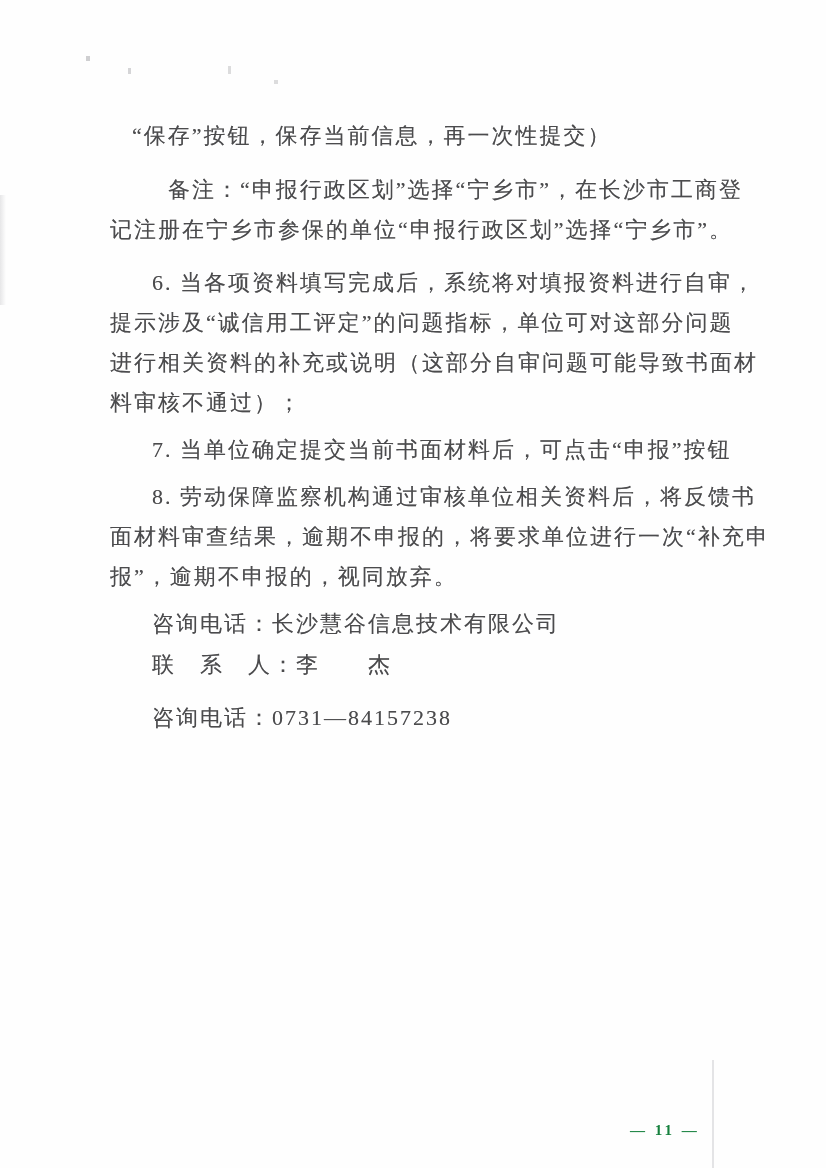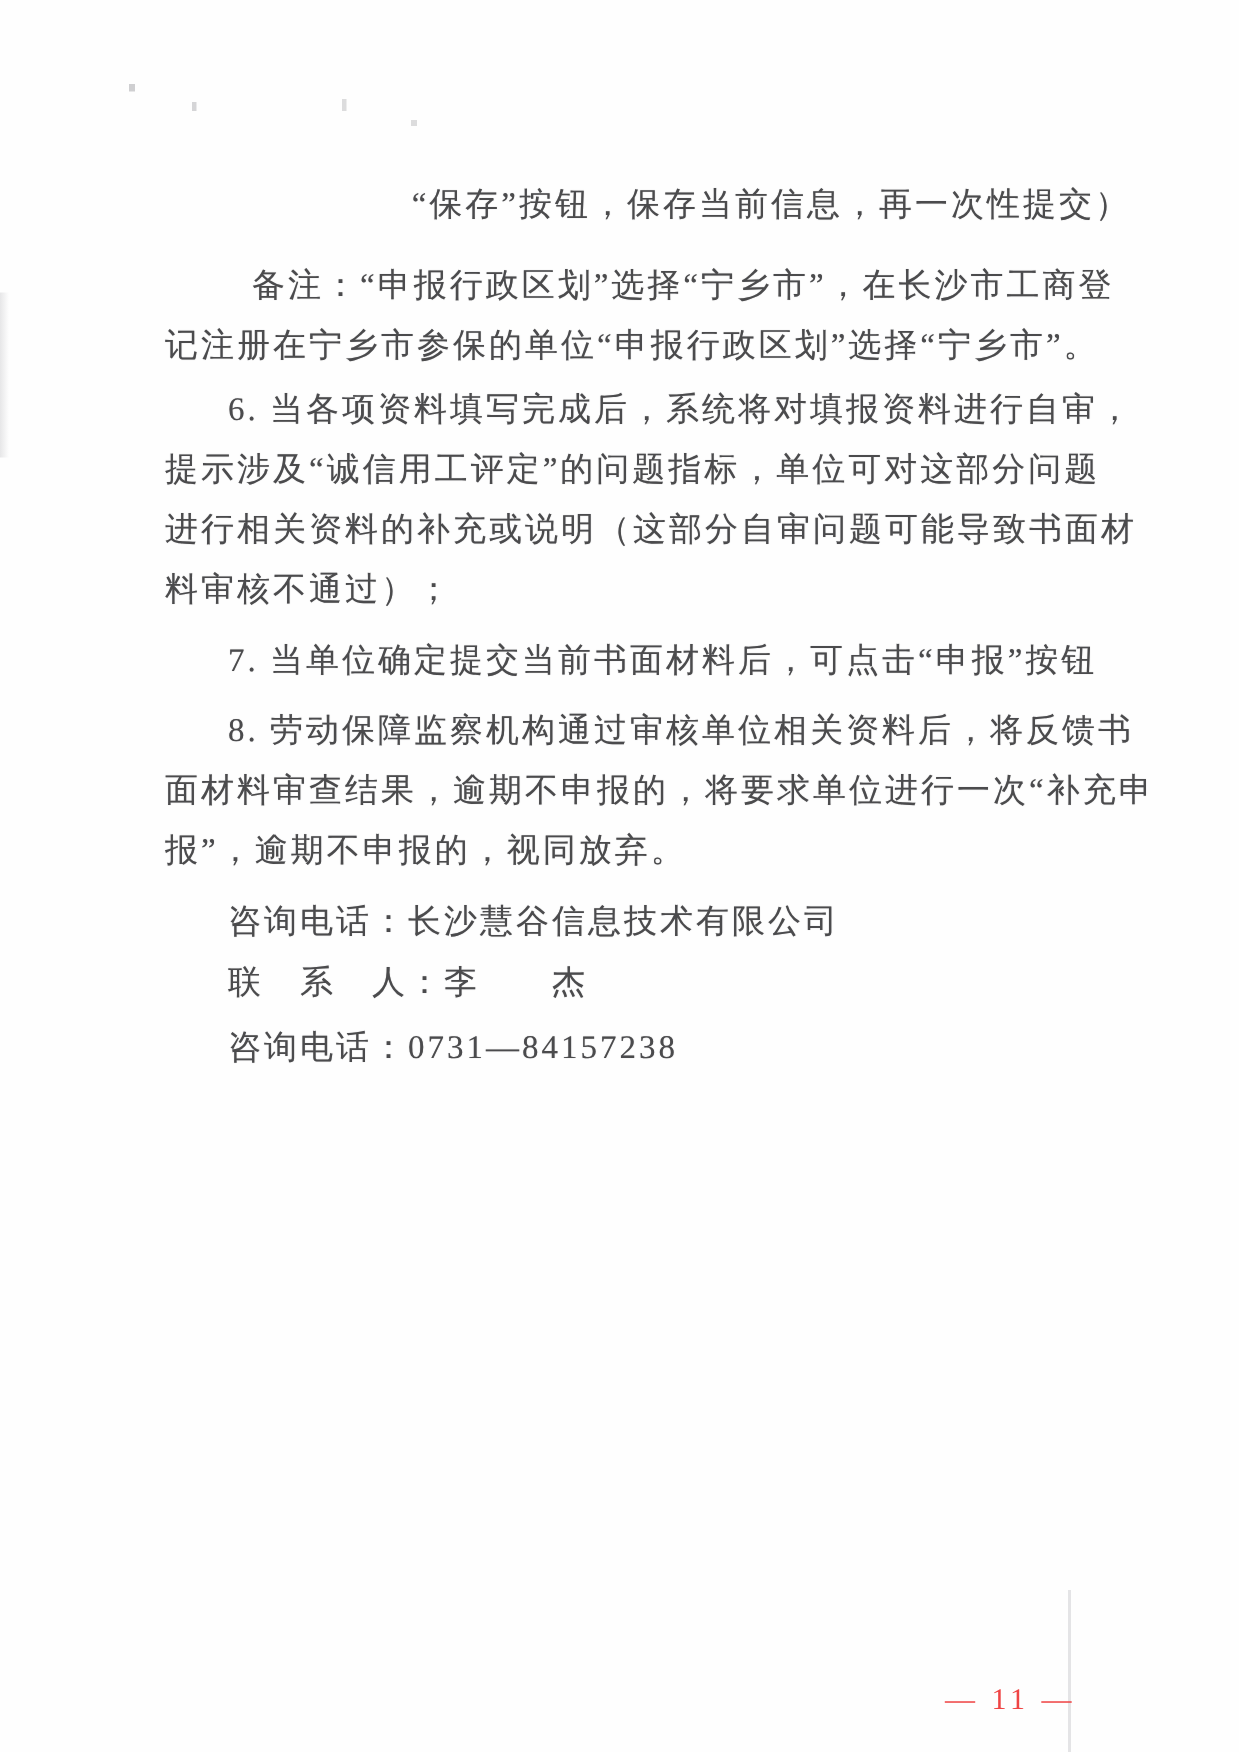--- a/index.html
+++ b/index.html
@@ -28,37 +28,38 @@
     font-size: 22px;
     letter-spacing: 2px;
   }
   .line {
     line-height: 40px;
     height: 40px;
     white-space: nowrap;
     text-shadow: 0 0 0.6px rgba(75,75,77,0.45);
   }
   
-  .ind-quote { padding-left: 22px; text-align: right; }   
+  .ind-quote { padding-left: 22px; }   
   .ind-note  { padding-left: 58px; }   
   .ind-item  { padding-left: 42px; }   
   
   .gap-lg { margin-top: 14px; }
-  .gap-sm { margin-top: 3px; }
+  .gap-sm { margin-top: 13px; }
   .gap-md { margin-top: 7px; }
   .gap-xs { margin-top: 1px; }
 
   .page-number {
     position: absolute;
     left: 630px;
     top: 1122px;
-    font-size: 20px;
-    color: #ef4444;
+    font-size: 15px;
+    color: #15803d;
     letter-spacing: 3px;
     white-space: nowrap;
+    font-weight: bold;
   }
 
   
   .artifact { position: absolute; pointer-events: none; }
   .speck-1 { left: 86px;  top: 56px;  width: 4px; height: 5px; background: rgba(120,120,125,0.35); }
   .speck-2 { left: 128px; top: 68px;  width: 3px; height: 6px; background: rgba(120,120,125,0.30); }
   .speck-3 { left: 228px; top: 66px;  width: 3px; height: 8px; background: rgba(120,120,125,0.25); }
   .speck-4 { left: 274px; top: 80px;  width: 4px; height: 4px; background: rgba(120,120,125,0.25); }
   .edge-smudge-left {
     left: 0; top: 195px; width: 6px; height: 110px;

